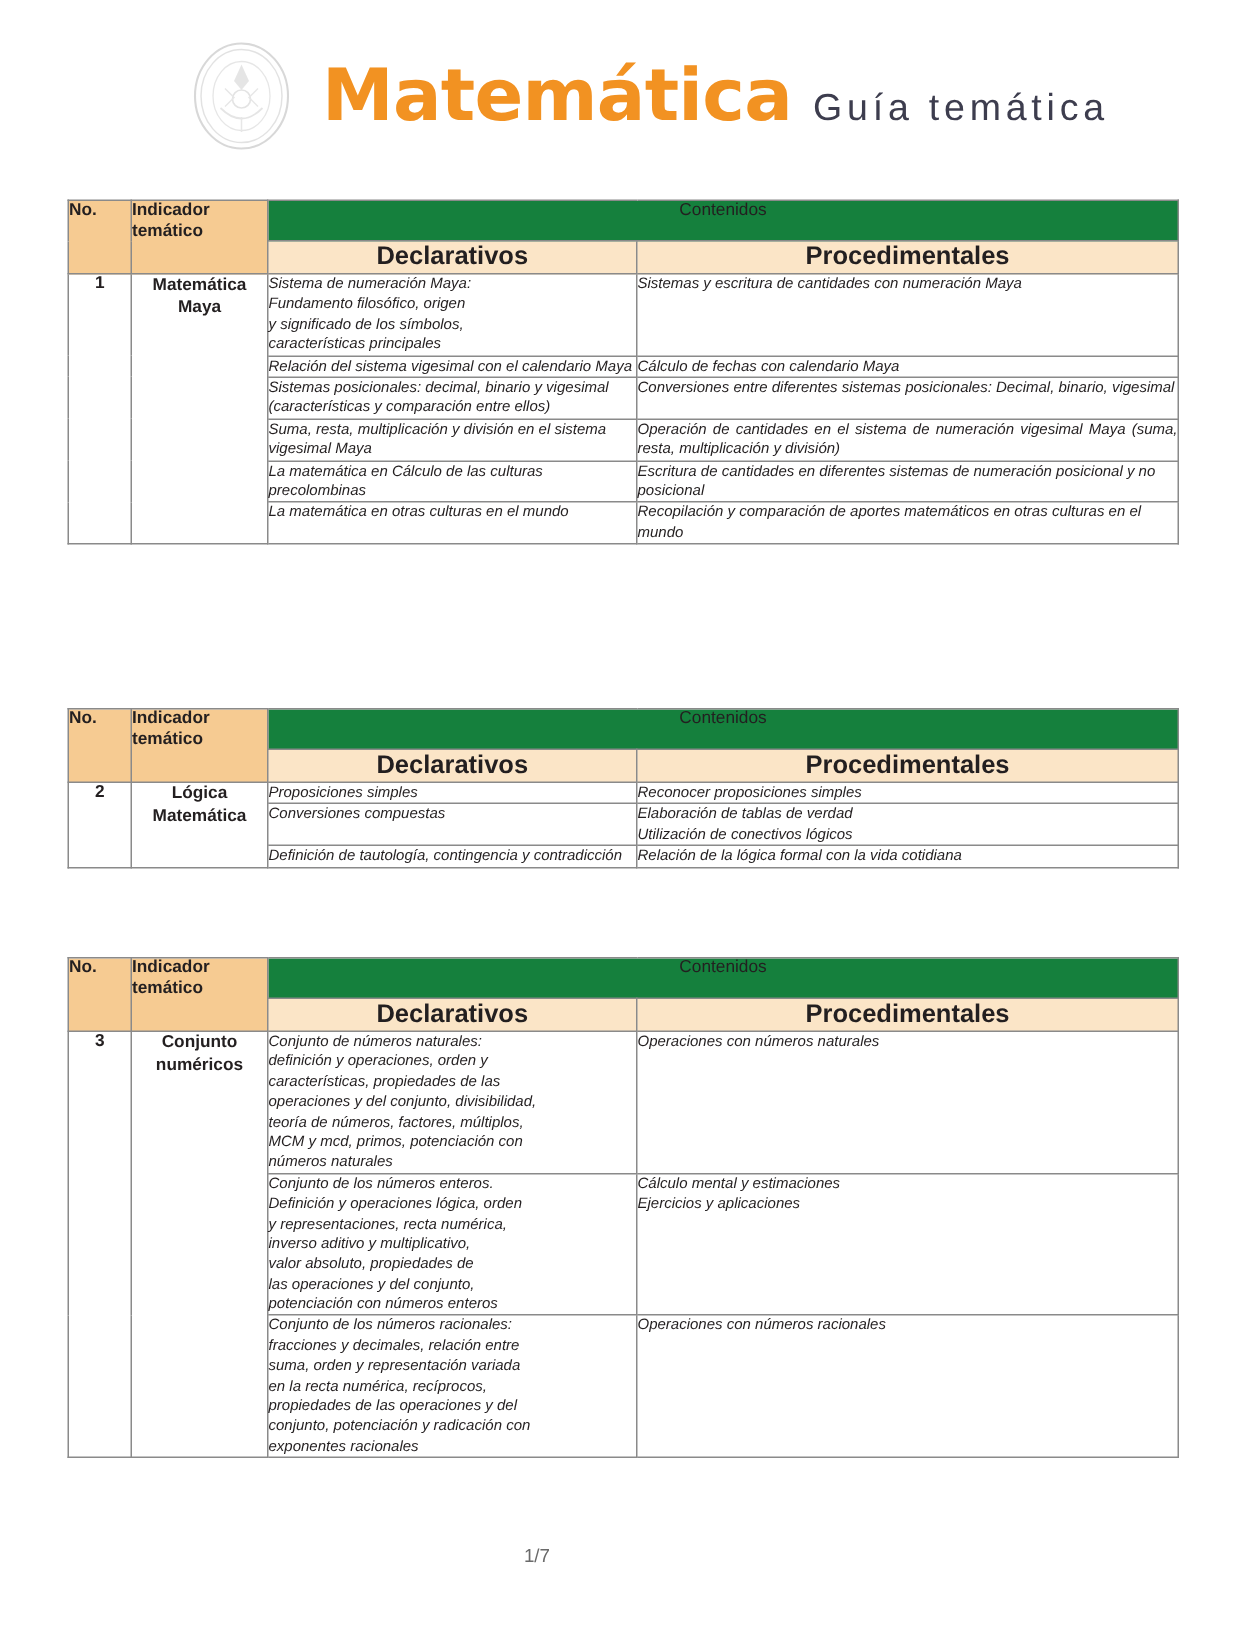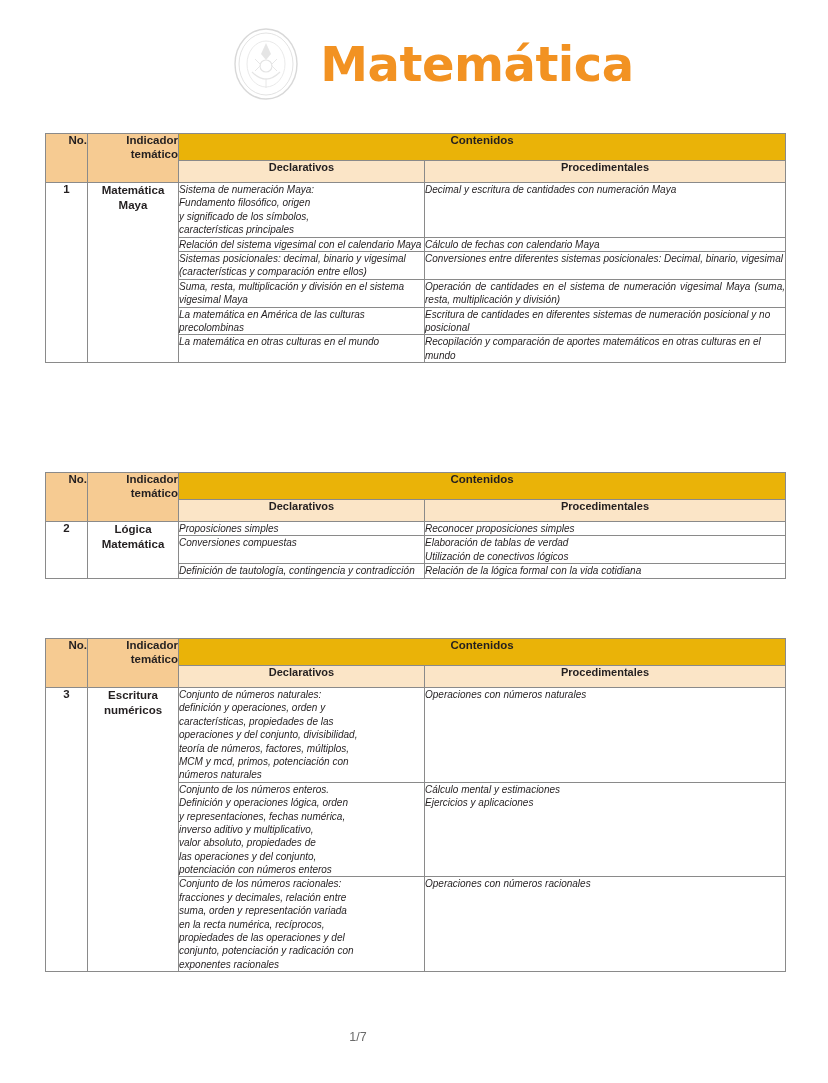--- a/index.html
+++ b/index.html
@@ -77,42 +77,42 @@
     padding: 0;
     vertical-align: top;
   }
 
   
   .th-no, .th-ind {
     background: #f6cb92;
     border: 0.9px solid #b07b3c;
     font-weight: bold;
     font-size: 11.5px;
-    text-align: right;
+    text-align: left;
     vertical-align: middle;
     line-height: 1.18;
     color: #231f20;
     padding: 3px 2px;
   }
   .th-cont {
-    background: #eab308;
+    background: #15803d;
     border: 0.9px solid #b07b3c;
-    font-weight: bold;
+    font-weight: normal;
     font-size: 11.5px;
     text-align: center;
     vertical-align: middle;
     color: #231f20;
     height: 26px;
     padding: 2px;
   }
   .th-dec, .th-proc {
     background: #fbe5c7;
     border: 0.9px solid #b07b3c;
     font-weight: bold;
-    font-size: 11px;
+    font-size: 17px;
     text-align: center;
     vertical-align: middle;
     color: #231f20;
     height: 21px;
     padding: 2px;
     margin-top: 12px;
   }
 
   
   .c-no {
@@ -172,20 +172,21 @@
         <path d="M36 17 L41 28 L36 34 L31 28 Z" fill="#bdbdbd"></path>
         <circle cx="36" cy="40" r="6" fill="none" stroke="#b8b8b8" stroke-width="1.1"></circle>
         <path d="M22 46 Q36 60 50 46" fill="none" stroke="#bcbcbc" stroke-width="1.2"></path>
         <path d="M25 33 L31 39 L25 45" fill="none" stroke="#c2c2c2" stroke-width="1"></path>
         <path d="M47 33 L41 39 L47 45" fill="none" stroke="#c2c2c2" stroke-width="1"></path>
         <line x1="36" y1="52" x2="36" y2="62" stroke="#c2c2c2" stroke-width="1"></line>
       </svg>
     </div>
     <div class="title-row">
       <div class="title-main">Matemática</div>
+      <div class="title-sub">Guía temática</div>
     </div>
   </div>
 </div>
 
 <div id="tables-root">
     <table class="guide-table" style="top: 133px;">
       <colgroup>
         <col class="col-no">
         <col class="col-ind">
         <col class="col-dec">
@@ -206,21 +207,21 @@
         <tr>
           <td class="c-no" rowspan="6">1</td>
           <td class="c-ind" rowspan="6"><span>Matemática</span><br><span>Maya</span></td>
           <td class="c-dec">
             <span class="ln">Sistema de numeración Maya:</span>
             <span class="ln">Fundamento filosófico, origen</span>
             <span class="ln">y significado de los símbolos,</span>
             <span class="ln">características principales</span>
           </td>
           <td class="c-proc">
-            <span class="ln">Decimal y escritura de cantidades con numeración Maya</span>
+            <span class="ln">Sistemas y escritura de cantidades con numeración Maya</span>
           </td>
         </tr>
         <tr>
           <td class="c-dec">
             <span class="ln">Relación del sistema vigesimal con el calendario Maya</span>
           </td>
           <td class="c-proc">
             <span class="ln">Cálculo de fechas con calendario Maya</span>
           </td>
         </tr>
@@ -235,21 +236,21 @@
         <tr>
           <td class="c-dec">
             <span class="ln">Suma, resta, multiplicación y división en el sistema vigesimal Maya</span>
           </td>
           <td class="c-proc justify">
             <span class="ln">Operación de cantidades en el sistema de numeración vigesimal Maya (suma, resta, multiplicación y división)</span>
           </td>
         </tr>
         <tr>
           <td class="c-dec">
-            <span class="ln">La matemática en América de las culturas precolombinas</span>
+            <span class="ln">La matemática en Cálculo de las culturas precolombinas</span>
           </td>
           <td class="c-proc">
             <span class="ln">Escritura de cantidades en diferentes sistemas de numeración posicional y no posicional</span>
           </td>
         </tr>
         <tr>
           <td class="c-dec">
             <span class="ln">La matemática en otras culturas en el mundo</span>
           </td>
           <td class="c-proc">
@@ -320,39 +321,39 @@
           <th class="th-cont" colspan="2">Contenidos</th>
         </tr>
         <tr>
           <th class="th-dec">Declarativos</th>
           <th class="th-proc">Procedimentales</th>
         </tr>
       </thead>
       <tbody>
         <tr>
           <td class="c-no" rowspan="3">3</td>
-          <td class="c-ind" rowspan="3"><span>Escritura</span><br><span>numéricos</span></td>
+          <td class="c-ind" rowspan="3"><span>Conjunto</span><br><span>numéricos</span></td>
           <td class="c-dec">
             <span class="ln">Conjunto de números naturales:</span>
             <span class="ln">definición y operaciones, orden y</span>
             <span class="ln">características, propiedades de las</span>
             <span class="ln">operaciones y del conjunto, divisibilidad,</span>
             <span class="ln">teoría de números, factores, múltiplos,</span>
             <span class="ln">MCM y mcd, primos, potenciación con</span>
             <span class="ln">números naturales</span>
           </td>
           <td class="c-proc">
             <span class="ln">Operaciones con números naturales</span>
           </td>
         </tr>
         <tr>
           <td class="c-dec">
             <span class="ln">Conjunto de los números enteros.</span>
             <span class="ln">Definición y operaciones lógica, orden</span>
-            <span class="ln">y representaciones, fechas numérica,</span>
+            <span class="ln">y representaciones, recta numérica,</span>
             <span class="ln">inverso aditivo y multiplicativo,</span>
             <span class="ln">valor absoluto, propiedades de</span>
             <span class="ln">las operaciones y del conjunto,</span>
             <span class="ln">potenciación con números enteros</span>
           </td>
           <td class="c-proc">
             <span class="ln">Cálculo mental y  estimaciones</span>
             <span class="ln">Ejercicios y aplicaciones</span>
           </td>
         </tr>

